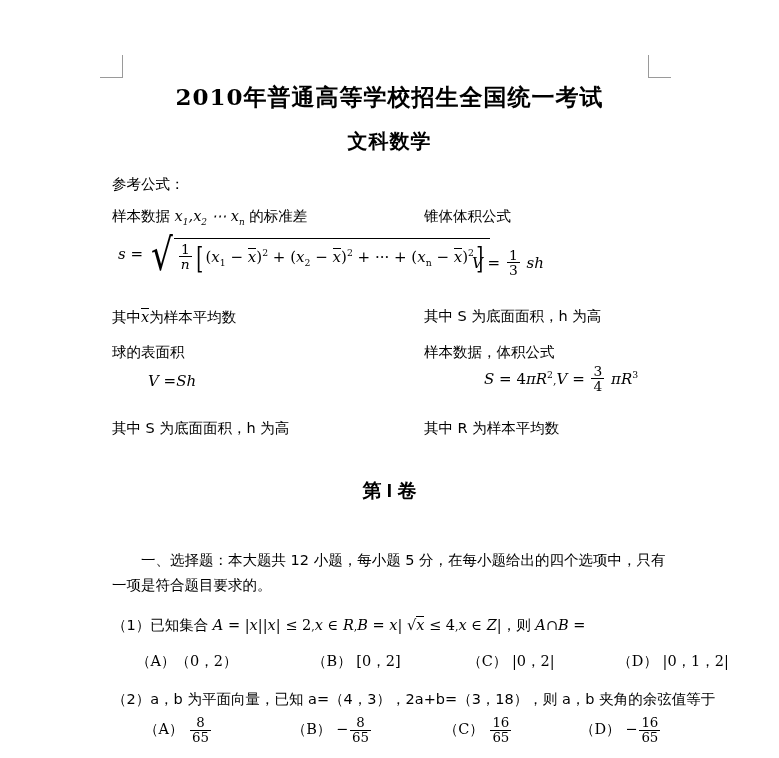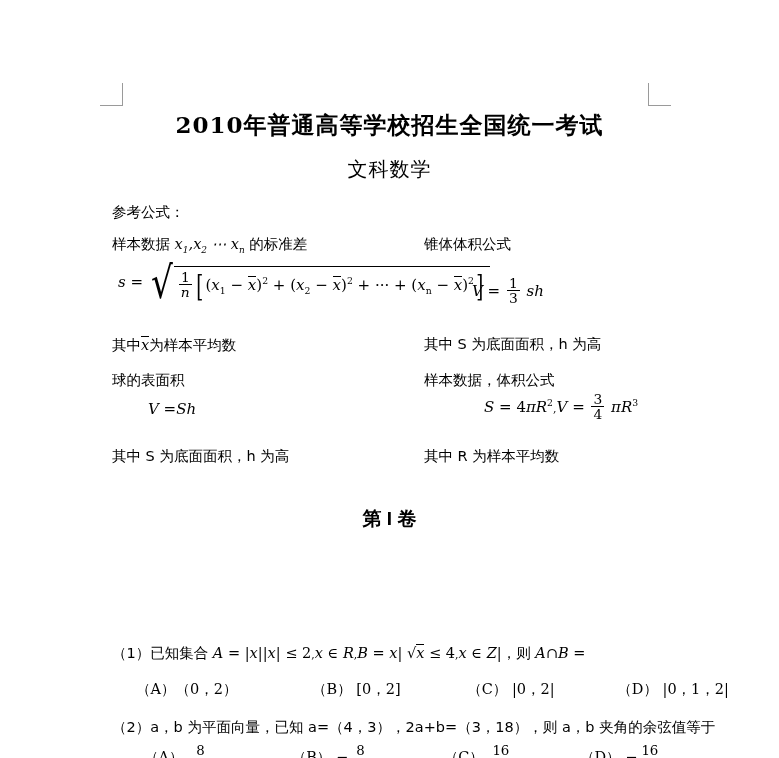--- a/index.html
+++ b/index.html
@@ -13,21 +13,20 @@
     font-family: "DejaVu Sans", sans-serif;
     color: #000000;
     overflow: hidden;
     position: relative;
   }
 
   .page {
     position: relative;
     width: 779px;
     height: 588px;
-    margin-top: 28px;
   }
 
   
   .crop {
     position: absolute;
     width: 22px;
     height: 22px;
     pointer-events: none;
   }
   .crop-tl { left: 100px; top: 55px; border-right: 1.5px solid #9a9a9a; border-bottom: 1.5px solid #9a9a9a; }
@@ -45,21 +44,21 @@
     font-size: 23px;
     letter-spacing: 1px;
   }
   .title-sub {
     position: absolute;
     top: 128px;
     left: 0;
     width: 779px;
     text-align: center;
     font-family: "DejaVu Serif", serif;
-    font-weight: normal;
+    font-weight: bold;
     font-size: 20px;
     letter-spacing: 1px;
   }
 
   
   .ln {
     position: absolute;
     font-size: 14.5px;
     line-height: 1.2;
     white-space: nowrap;
@@ -219,20 +218,21 @@
   </div>
   <div class="formula-right" style="left:484px; top:364px;">
     <span class="mi">S</span>&nbsp;=&nbsp;4<span class="mi">πR</span><sup>2</sup><span style="font-size:11px;">,</span><span class="mi">V</span>&nbsp;=&nbsp;<span class="frac"><span class="num">3</span><span class="den">4</span></span>&nbsp;<span class="mi">πR</span><sup>3</sup>
   </div>
 
   <div class="ln col-l" style="top:420px;">其中 S 为底面面积，h 为高</div>
   <div class="ln col-r" style="top:420px;">其中 R 为样本平均数</div>
 
   <div class="sec-head">第 I 卷</div>
 
+  <div class="para indent2" style="top:548px;">一、选择题：本大题共 12 小题，每小题 5 分，在每小题给出的四个选项中，只有一项是符合题目要求的。</div>
 
   <div class="qline" style="top:616px;">
     <span>（1）</span><span>已知集合 </span><span class="mi">A</span><span class="mr">&nbsp;=&nbsp;|</span><span class="mi">x</span><span class="mr">||</span><span class="mi">x</span><span class="mr">|&nbsp;≤&nbsp;2<span style="font-size:11px;">,</span></span><span class="mi">x</span><span class="mr">&nbsp;∈&nbsp;</span><span class="mi">R</span><span class="mr" style="font-size:11px;">,</span><span class="mi">B</span><span class="mr">&nbsp;=&nbsp;</span><span class="mi">x</span><span class="mr">|&nbsp;√</span><span class="mi" style="border-top:1px solid #000;">x</span><span class="mr">&nbsp;≤&nbsp;4<span style="font-size:11px;">,</span></span><span class="mi">x</span><span class="mr">&nbsp;∈&nbsp;</span><span class="mi">Z</span><span class="mr">|</span><span>，则 </span><span class="mi">A</span><span class="mr">∩</span><span class="mi">B</span><span class="mr">&nbsp;=</span>
   </div>
 
   <div class="opts" style="top:652px;">
     <span class="opt" style="margin-left:24px;"><span>（A）</span><span>（0，2）</span></span>
     <span class="opt" style="margin-left:70px;"><span>（B）</span>&nbsp;<span>[0，2]</span></span>
     <span class="opt" style="margin-left:62px;"><span>（C）</span>&nbsp;<span>|0，2|</span></span>
     <span class="opt" style="margin-left:58px;"><span>（D）</span>&nbsp;<span>|0，1，2|</span></span>

